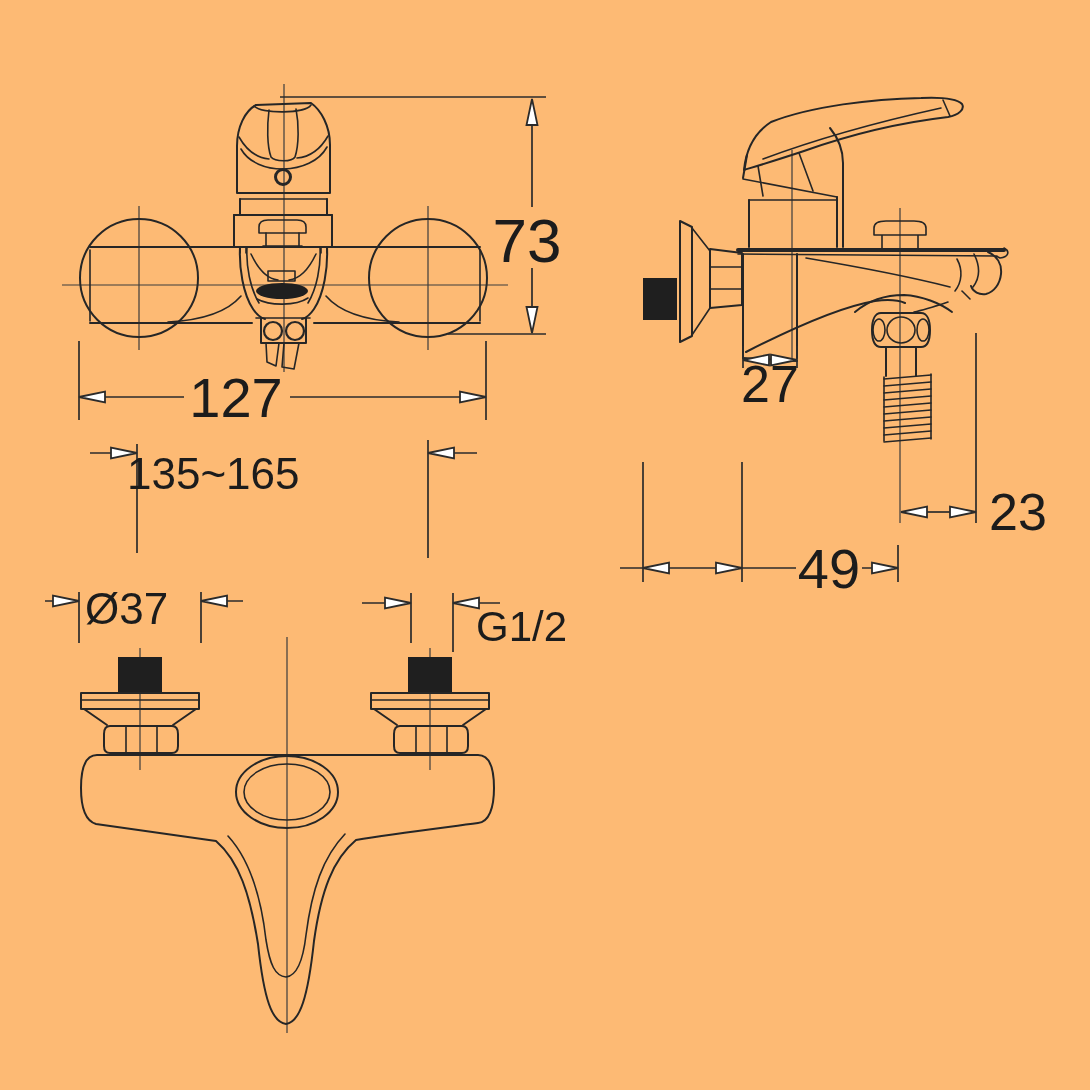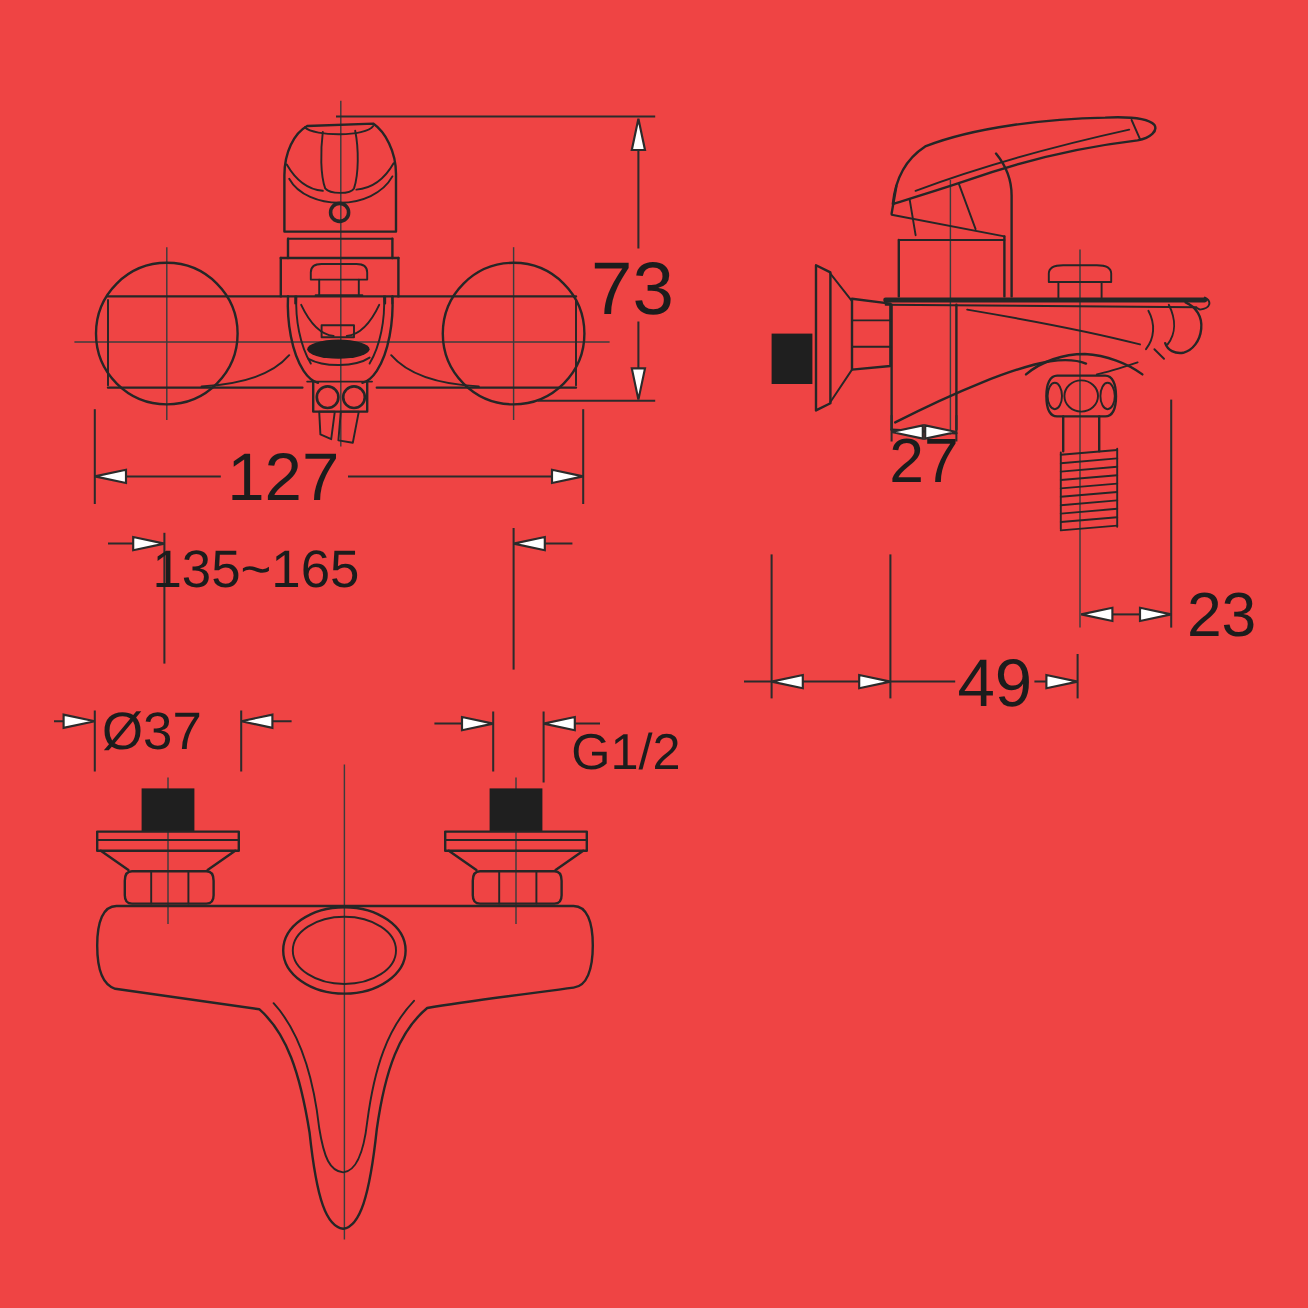--- a/index.html
+++ b/index.html
@@ -1,16 +1,16 @@
 <!DOCTYPE html>
 <html><head>
 <meta charset="utf-8">
 <style>
   html,body{margin:0;padding:0;background:#ffffff;}
-  .canvas{position:relative;width:1090px;height:1090px;background:#ef4444;overflow:hidden;}
+  .canvas{position:relative;width:1090px;height:1090px;background:#fdba74;overflow:hidden;}
   svg{display:block;}
   .ln{fill:none;stroke:#262626;stroke-width:2;stroke-linecap:round;stroke-linejoin:round;}
   .ln-thin{stroke-width:1.6;}
   .ln-thick{stroke-width:4;}
   .cl{fill:none;stroke:#3c3c3c;stroke-width:1.2;stroke-linecap:butt;}
   .dim{fill:none;stroke:#2b2b2b;stroke-width:1.7;stroke-linecap:butt;}
   .arr{fill:#ffffff;stroke:#2b2b2b;stroke-width:1.8;stroke-linejoin:miter;}
   .blk{fill:#1f1f1f;stroke:none;}
   text.dim-label{font-family:"Liberation Sans","DejaVu Sans",sans-serif;fill:#1c1c1c;}
 </style>

